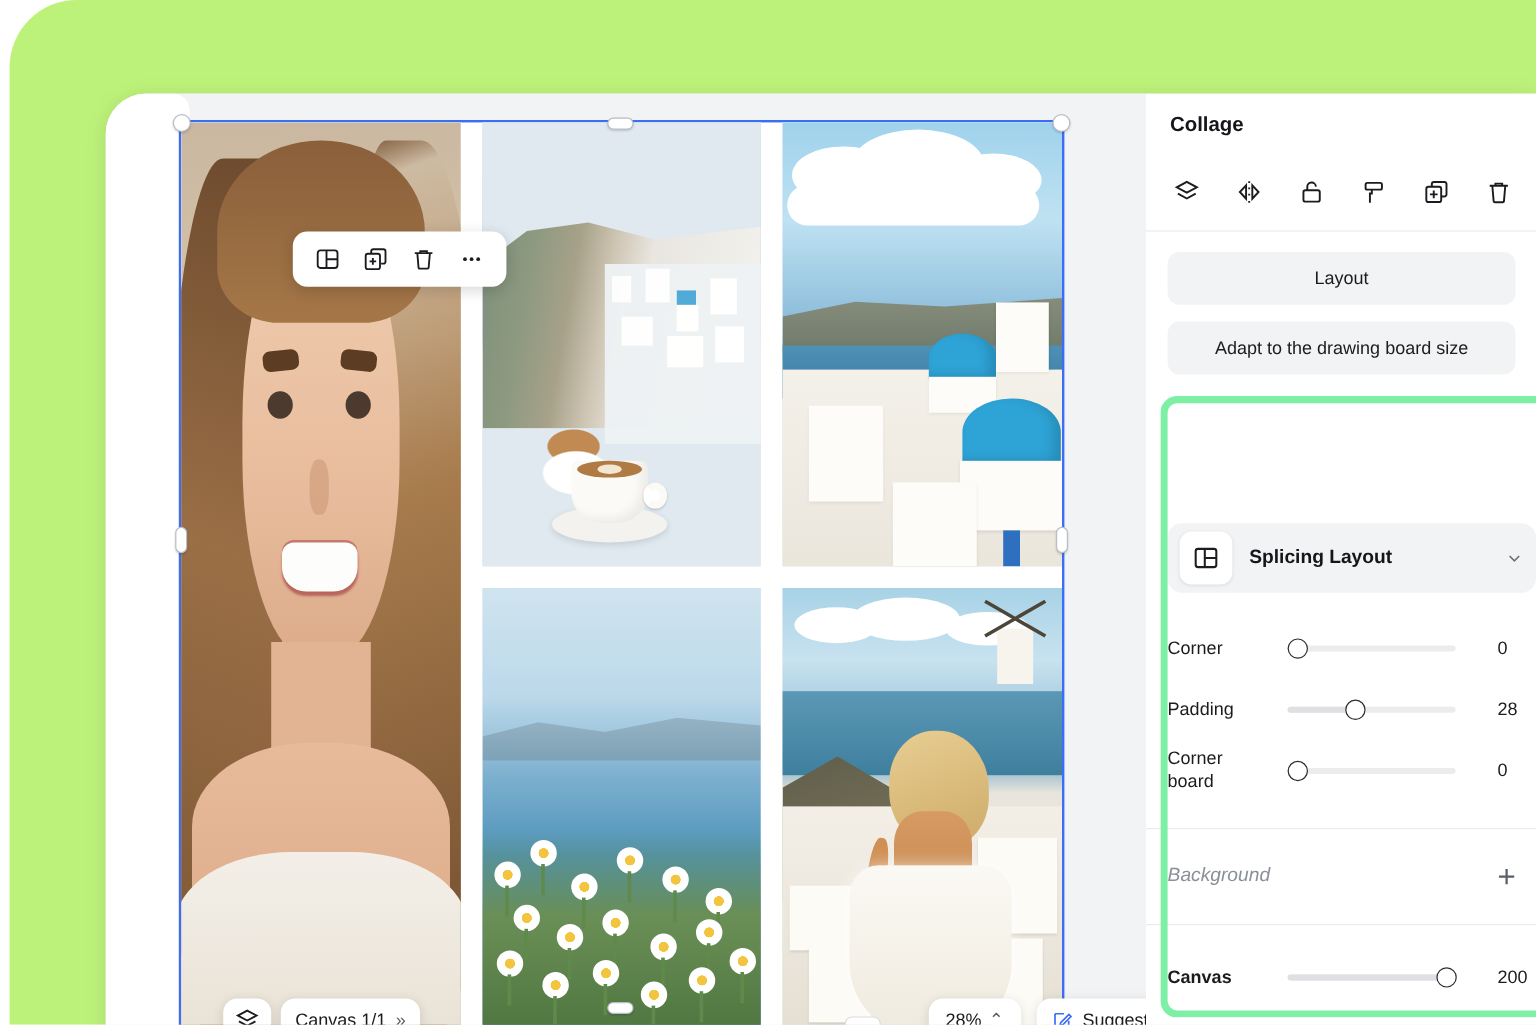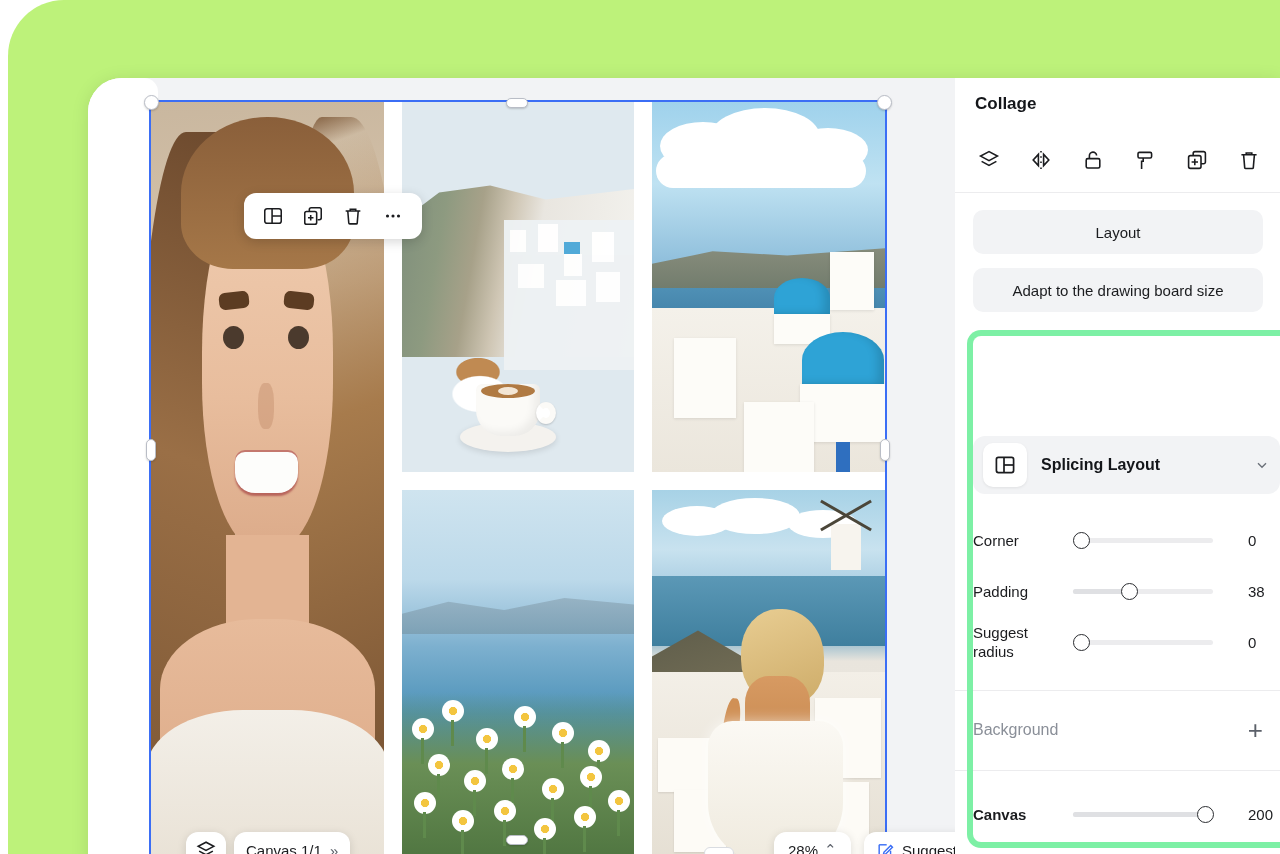--- a/index.html
+++ b/index.html
@@ -321,21 +321,21 @@
   #row-opacity{ top: 716px; }
 
   .panel-sep { position:absolute; left:0; width:325px; height:1px; background:#ececee; }
   #sep1 { top: 612px; }
   #sep2 { top: 692px; }
 
   #bg-row {
     position: absolute; left: 18px; top: 634px; width: 290px; height: 36px;
     display: flex; align-items: center; justify-content: space-between;
   }
-  #bg-label { font-size: 16px; color: #8a8f98; }
+  #bg-label { font-size: 16px; color: #8a8f98; font-style: italic; }
   #bg-plus  { font-size: 26px; color: #5b6069; line-height: 26px; cursor:pointer; }
 
   svg { display:block; }
 </style>
 </head>
 <body>
 
 <div id="page">
 
   <div id="green-bg"></div>
@@ -591,25 +591,25 @@
         </div>
         <span class="sr-val">0</span>
       </div>
 
       <div class="slider-row" id="row-padding">
         <span class="sr-label">Padding</span>
         <div class="sr-track">
           <div class="sr-fill" style="width:40%"></div>
           <div class="sr-knob" style="left:48px"></div>
         </div>
-        <span class="sr-val">38</span>
+        <span class="sr-val">28</span>
       </div>
 
       <div class="slider-row" id="row-radius">
-        <span class="sr-label">Suggest radius</span>
+        <span class="sr-label">Corner board</span>
         <div class="sr-track">
           <div class="sr-fill" style="width:4%"></div>
           <div class="sr-knob" style="left:0px"></div>
         </div>
         <span class="sr-val">0</span>
       </div>
 
       <div class="panel-sep" id="sep1"></div>
 
       <div id="bg-row">

